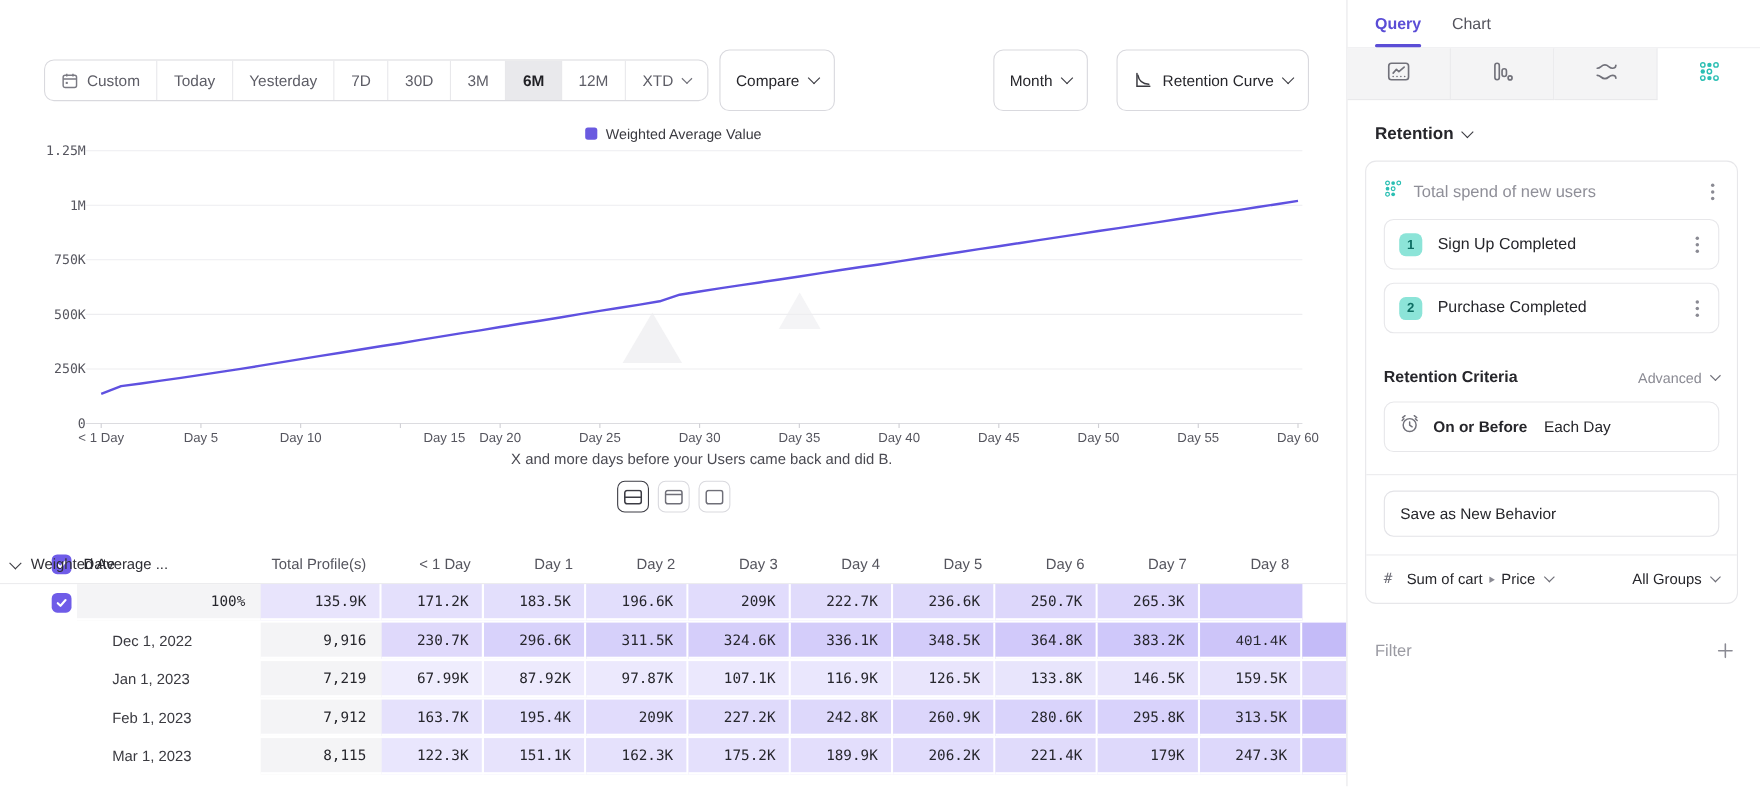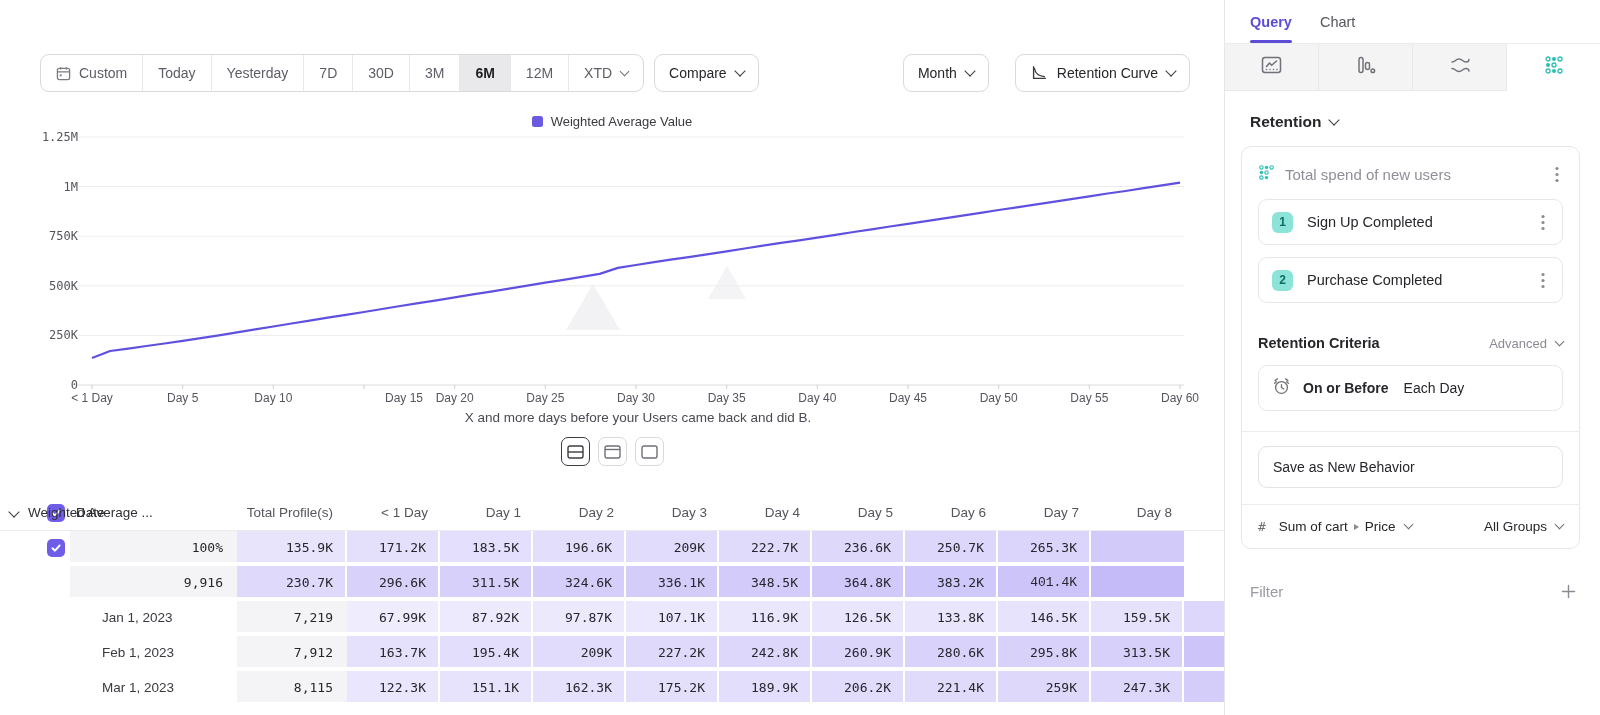--- a/index.html
+++ b/index.html
@@ -6,21 +6,21 @@
   body{width:1600px;height:715px;position:relative;overflow:hidden;background:#fff;
        font-family:"Liberation Sans",sans-serif;color:#2f2f35;}
   
   .main{position:absolute;left:0;top:0;width:1224px;height:715px;}
   .toolbar{position:absolute;left:40px;top:54px;width:1150px;height:38px;display:flex;align-items:center;}
   .seg{display:flex;border:1px solid #d9d9de;border-radius:9px;background:#fff;height:38px;box-sizing:border-box;overflow:hidden;}
   .range-btn{display:flex;align-items:center;padding:0 15px;font-size:14px;color:#5d5d66;border-right:1px solid #e8e8eb;cursor:pointer;white-space:nowrap;}
   .range-btn:last-child{border-right:none;}
   .range-btn.active{background:#e9e9ec;color:#1f1f24;font-weight:700;}
   .ricon{display:flex;margin-right:8px;}
-  .btn{border:1px solid #d9d9de;border-radius:9px;background:#fff;height:38px;box-sizing:border-box;display:flex;align-items:center;padding:0 14px;font-size:14px;color:#26262b;cursor:pointer;white-space:nowrap;}
+  .btn{border:1px solid #d9d9de;border-radius:9px;background:#fff;height:56px;box-sizing:border-box;display:flex;align-items:center;padding:0 14px;font-size:14px;color:#26262b;cursor:pointer;white-space:nowrap;}
   .btn .bicon{display:flex;margin-right:9px;}
   .tb-right{margin-left:auto;display:flex;gap:26px;}
   .chev{display:inline-block;width:7px;height:7px;border-right:1.6px solid currentColor;border-bottom:1.6px solid currentColor;transform:rotate(45deg);margin-left:9px;position:relative;top:-2px;color:#6f6f78;}
   .chev.dark{color:#3a3a40;}
   .chev.sm{width:6px;height:6px;}
   
   .chart-area{position:absolute;inset:0;pointer-events:none;}
   .legend{position:absolute;left:0;top:114px;width:1224px;display:flex;justify-content:center;align-items:center;gap:8px;}
   .swatch{width:11px;height:11px;border-radius:2.5px;display:inline-block;}
   .legend-text{font-size:13px;color:#3a3a40;}
@@ -272,20 +272,21 @@
           <div class="td val" style="background: rgba(124, 103, 240, 0.22);">196.6K</div>
           <div class="td val" style="background: rgba(124, 103, 240, 0.23);">209K</div>
           <div class="td val" style="background: rgba(124, 103, 240, 0.24);">222.7K</div>
           <div class="td val" style="background: rgba(124, 103, 240, 0.25);">236.6K</div>
           <div class="td val" style="background: rgba(124, 103, 240, 0.263);">250.7K</div>
           <div class="td val" style="background: rgba(124, 103, 240, 0.275);">265.3K</div>
           <div class="td sliver" style="background: rgba(124, 103, 240, 0.345);"></div>
         </div>
         <div class="trow">
           <div class="td cbcol"></div>
+          <div class="td datecell"><span class="lbl">Dec 1, 2022</span></div>
           <div class="td tot">9,916</div>
           <div class="td val" style="background: rgba(124, 103, 240, 0.247);">230.7K</div>
           <div class="td val" style="background: rgba(124, 103, 240, 0.298);">296.6K</div>
           <div class="td val" style="background: rgba(124, 103, 240, 0.31);">311.5K</div>
           <div class="td val" style="background: rgba(124, 103, 240, 0.32);">324.6K</div>
           <div class="td val" style="background: rgba(124, 103, 240, 0.33);">336.1K</div>
           <div class="td val" style="background: rgba(124, 103, 240, 0.337);">348.5K</div>
           <div class="td val" style="background: rgba(124, 103, 240, 0.353);">364.8K</div>
           <div class="td val" style="background: rgba(124, 103, 240, 0.365);">383.2K</div>
           <div class="td val" style="background: rgba(124, 103, 240, 0.38); font-family: Liberation Mono, monospace;">401.4K</div>
@@ -325,21 +326,21 @@
           <div class="td cbcol"></div>
           <div class="td datecell"><span class="lbl">Mar 1, 2023</span></div>
           <div class="td tot">8,115</div>
           <div class="td val" style="background: rgba(124, 103, 240, 0.165);">122.3K</div>
           <div class="td val" style="background: rgba(124, 103, 240, 0.184);">151.1K</div>
           <div class="td val" style="background: rgba(124, 103, 240, 0.196);">162.3K</div>
           <div class="td val" style="background: rgba(124, 103, 240, 0.204);">175.2K</div>
           <div class="td val" style="background: rgba(124, 103, 240, 0.216);">189.9K</div>
           <div class="td val" style="background: rgba(124, 103, 240, 0.227);">206.2K</div>
           <div class="td val" style="background: rgba(124, 103, 240, 0.24);">221.4K</div>
-          <div class="td val" style="background: rgba(124, 103, 240, 0.25);">259K</div>
+          <div class="td val" style="background: rgba(124, 103, 240, 0.25);">179K</div>
           <div class="td val" style="background: rgba(124, 103, 240, 0.26);">247.3K</div>
           <div class="td sliver" style="background: rgba(124, 103, 240, 0.33);"></div>
         </div>
       </div>
   </div>
 </div>
 
 <div class="panel">
   <div class="ptabs">
     <div class="ptab active">Query</div>

